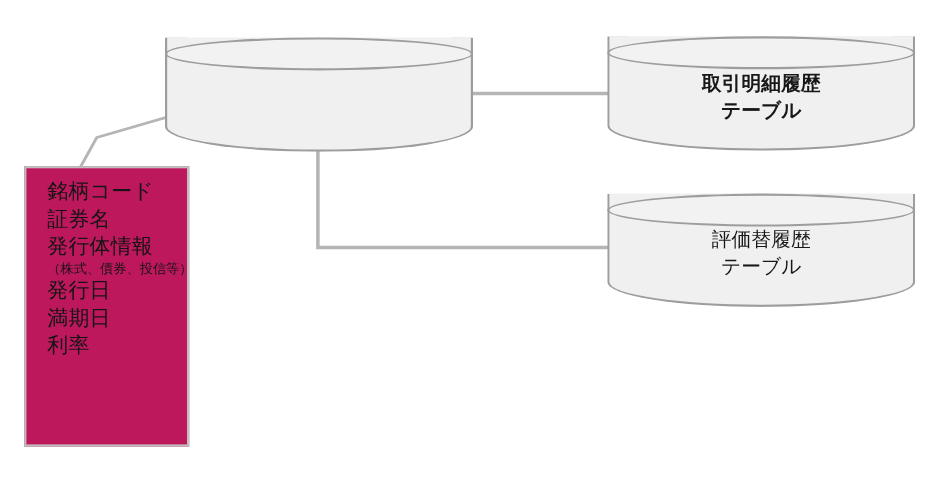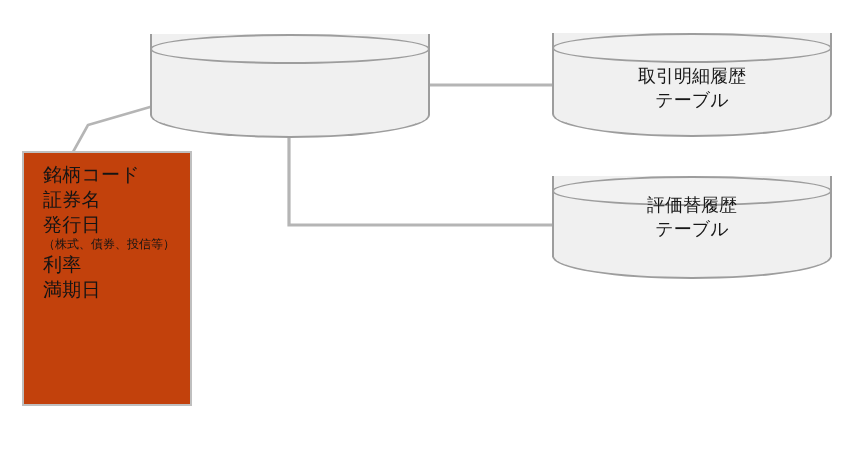--- a/index.html
+++ b/index.html
@@ -64,36 +64,36 @@
     text-align: center;
     color: #171717;
     line-height: 1.32;
     white-space: pre-line;
     user-select: none;
   }
 
   #cyl-master { left: 150px; top: 34px; width: 280px; height: 104px; }
   #cyl-master .cyl-label { top: 42px; font-size: 19px; }
 
-  #cyl-trade { left: 552px; top: 33px; width: 280px; height: 104px; }
+  #cyl-trade { left: 552px; top: 33px; width: 280px; height: 104px; font-weight: bold; }
   #cyl-trade .cyl-label { top: 32px; font-size: 18px; }
 
   #cyl-valuation { left: 552px; top: 176px; width: 280px; height: 103px; }
-  #cyl-valuation .cyl-label { top: 18px; font-size: 18px; }
+  #cyl-valuation .cyl-label { top: 31px; font-size: 18px; }
 
   
   #attr-box {
     position: absolute;
     left: 22px;
     top: 151px;
-    width: 170px;
+    width: 150px;
     height: 255px;
     box-sizing: border-box;
     border: 2.5px solid #bfbfbf;
-    background: #c2410c;
+    background: #be185d;
     padding: 9px 0 0 19px;
   }
   #attr-box .attr-item {
     font-size: 19px;
     line-height: 1.32;
     color: #141414;
     white-space: nowrap;
     letter-spacing: 0.2px;
   }
   #attr-box .attr-item.small {
@@ -132,19 +132,20 @@
     <div class="cyl-body"></div>
     <div class="cyl-top"></div>
     <div class="cyl-label">評価替履歴
 テーブル</div>
   </div>
 
   <div id="attr-box">
 
   <div class="attr-item">銘柄コード</div>
       <div class="attr-item">証券名</div>
+      <div class="attr-item">発行体情報</div>
+      <div class="attr-item small">（株式、債券、投信等）</div>
       <div class="attr-item">発行日</div>
-      <div class="attr-item small">（株式、債券、投信等）</div>
+      <div class="attr-item">満期日</div>
       <div class="attr-item">利率</div>
-      <div class="attr-item">満期日</div>
     </div>
 
 </div>
 
 </body></html>

